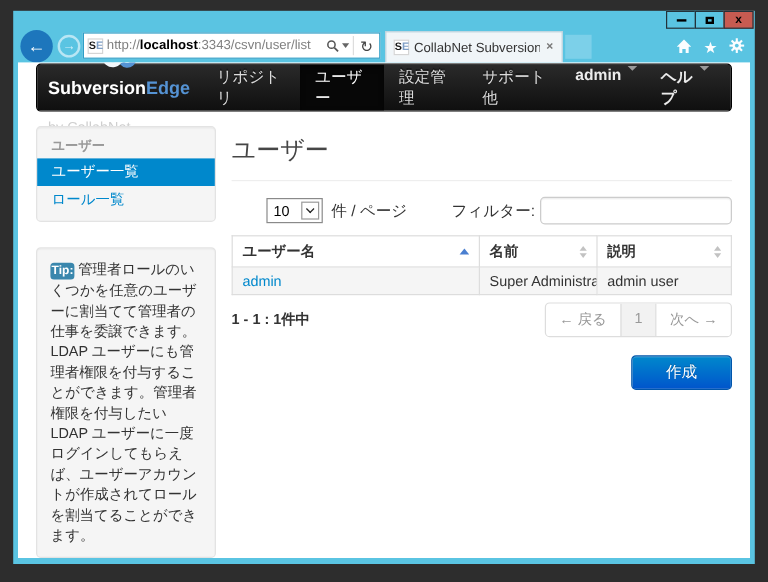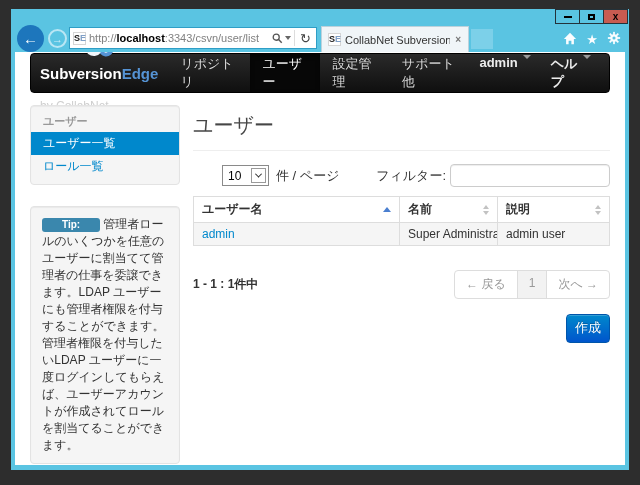--- a/index.html
+++ b/index.html
@@ -85,21 +85,21 @@
     background:#f5f5f5; border:1px solid #e3e3e3; border-radius:4px;
     box-shadow:inset 0 1px 1px rgba(0,0,0,.05);
   }
   .side-nav { padding:6px 0; }
   .nav-header { font-size:11px; font-weight:bold; color:#999; padding:2px 12px 3px; }
   .side-item { font-size:12px; padding:3px 12px; color:#0088cc; cursor:pointer; }
   .side-item.active { background:#0088cc; color:#fff; }
   .tip-well { margin-top:21px; padding:9px 11px; font-size:12px; line-height:17px; color:#333; }
   .tip-badge {
     background:#3a87ad; color:#fff; font-size:10px; font-weight:bold;
-    padding:1px 20px 2px; border-radius:3px; margin-right:3px; white-space:nowrap;
+    padding:1px 1px 2px; border-radius:3px; margin-right:3px; white-space:nowrap;
   }
   .main { flex:1; padding-left:13px; min-width:0; }
   .page-title { font-size:20px; font-weight:normal; color:#464646; margin:7px 0 11px; }
   .title-hr { border:none; border-top:1px solid #eee; margin:0 0 13px; }
   .controls-row { display:flex; align-items:center; margin-bottom:9px;padding-left:29px; }
   .select-box {
     width:47px; height:21px; border:1px solid #8a8a8a; background:#fff;
     display:flex; align-items:center; justify-content:space-between; padding:0 2px 0 5px; font-size:12px; color:#000;
   }
   .select-arrow-box { width:15px; height:15px; border:1px solid #9a9a9a; display:flex; align-items:center; justify-content:center; background:#fff; }
@@ -118,30 +118,30 @@
   table.users td { color:#333; background:#f5f5f5; }
   .col-name { width:98px; } .col-desc { width:112px; }
   .th-inner { display:flex; align-items:center; }
   .th-inner .spacer { flex:1; }
   .sort-asc { width:0; height:0; border-left:4px solid transparent; border-right:4px solid transparent; border-bottom:5px solid #4a7fd0; }
   .sort-both { display:flex; flex-direction:column; gap:2px; align-items:center; }
   .sort-both i { display:block; width:0; height:0; border-left:3.5px solid transparent; border-right:3.5px solid transparent; }
   .sort-both .up { border-bottom:4px solid #c2c2c2; }
   .sort-both .dn { border-top:4px solid #c2c2c2; }
   a.user-link { color:#0088cc; text-decoration:none; cursor:pointer; }
-  .below-row { display:flex; align-items:center; margin-top:24px; }
+  .below-row { display:flex; align-items:center; margin-top:6px; }
   .record-count { font-size:12px; color:#333; font-weight:bold; }
   .pagination { margin-left:auto; display:flex; border:1px solid #ddd; border-radius:4px; overflow:hidden; background:#fff; }
   .page-cell { font-size:12px; color:#999; padding:5px 11px; border-left:1px solid #ddd; cursor:default; }
   .page-cell:first-child { border-left:none; }
   .page-cell.current { background:#f2f2f2; }
   .create-row { display:flex; justify-content:flex-end; margin-top:15px; }
   .btn-primary {
     background:linear-gradient(#0088cc, #0055cc); color:#fff; font-size:13px;
-    border:1px solid #0055aa; border-radius:4px; padding:4px 8px 5px;
+    border:1px solid #0055aa; border-radius:4px; padding:4px 28px 5px;
     text-shadow:0 -1px 0 rgba(0,0,0,.25); box-shadow:inset 0 1px 0 rgba(255,255,255,.2);
     cursor:pointer; font-family:"Liberation Sans", sans-serif;
   }
 </style>
 </head>
 <body>
 
 <div class="browser-window">
 
   <div class="win-controls">

